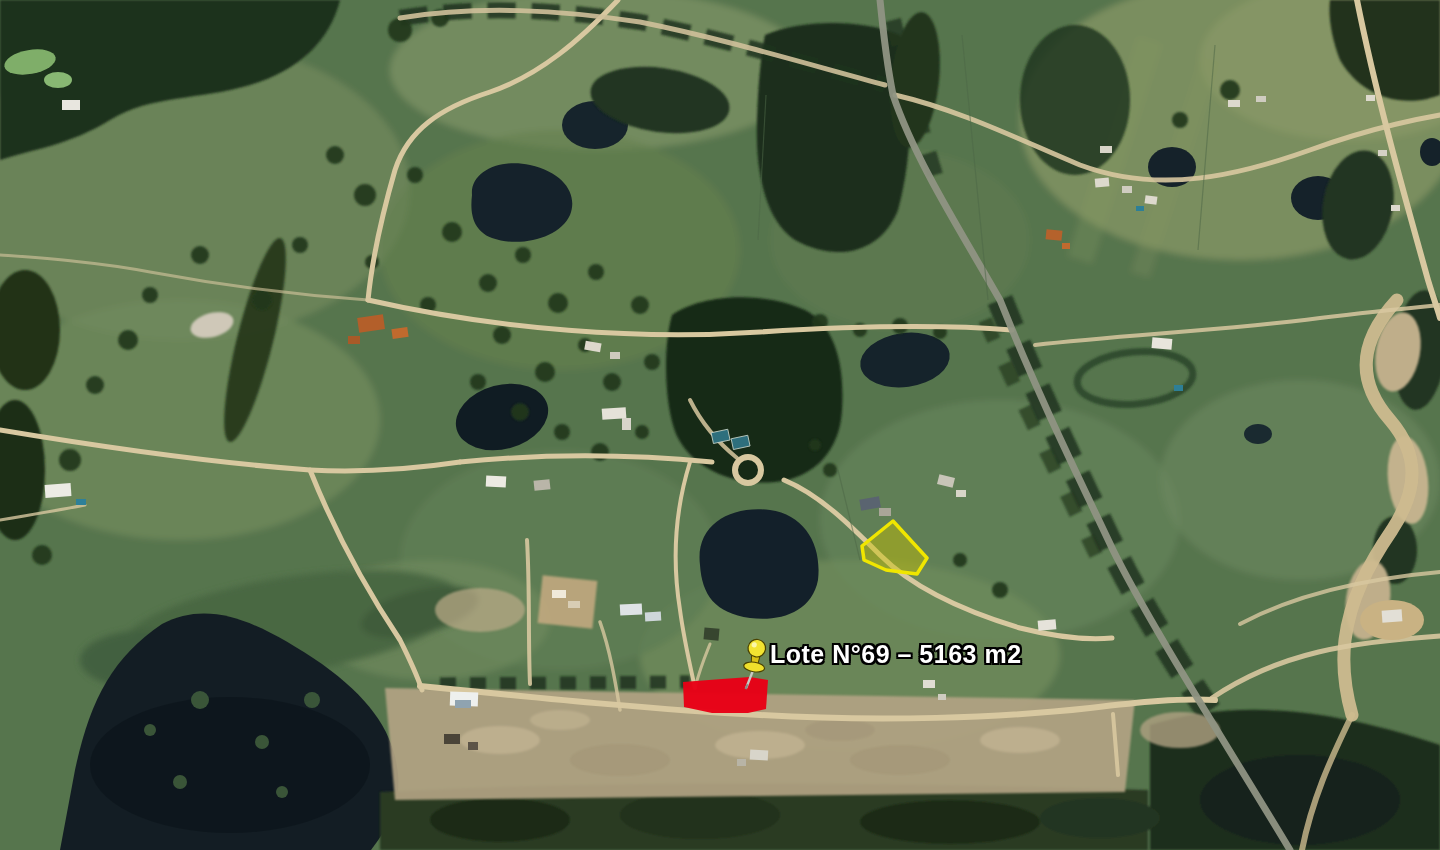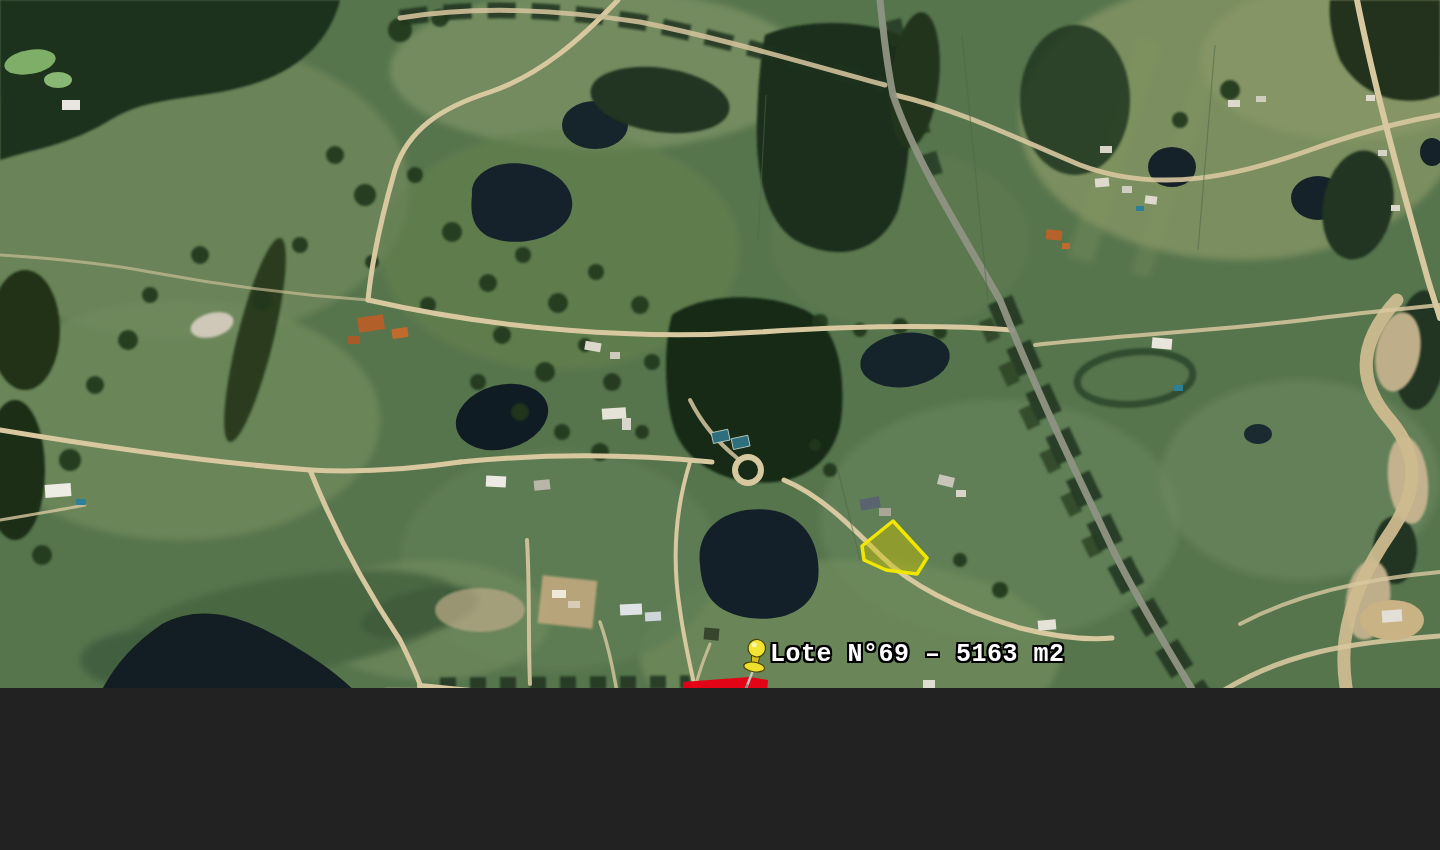--- a/index.html
+++ b/index.html
@@ -1,18 +1,18 @@
 <!DOCTYPE html>
 <html><head>
 <meta charset="utf-8">
 <style>
   html,body{margin:0;padding:0;background:#222;}
   .stage{
-    position:relative;width:1440px;height:688px;overflow:hidden;
-    font-family:Liberation Mono, monospace;
+    position:relative;width:1440px;height:850px;overflow:hidden;
+    font-family:Liberation Sans, sans-serif;
     background:#57744e;
   }
   .stage svg{position:absolute;inset:0;display:block;}
   .lot-label{
     position:absolute;left:770px;top:640px;
     font-size:25px;font-weight:bold;letter-spacing:.5px;
     color:#ffffff;white-space:nowrap;
     text-shadow:
       -2px -2px 0 #000, 2px -2px 0 #000, -2px 2px 0 #000, 2px 2px 0 #000,
       0 -2px 0 #000, 0 2px 0 #000, -2px 0 0 #000, 2px 0 0 #000;

